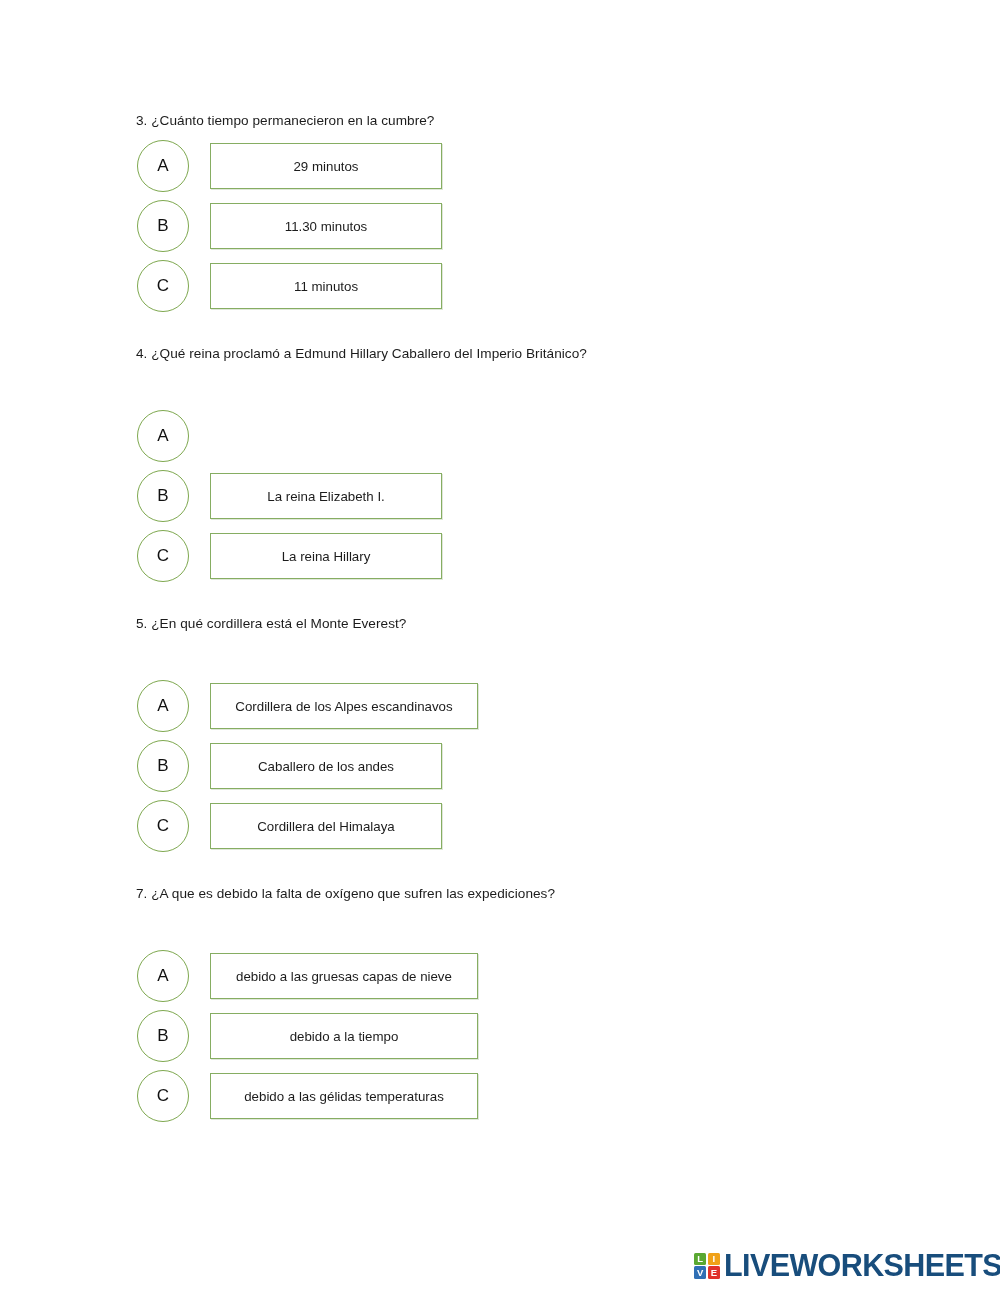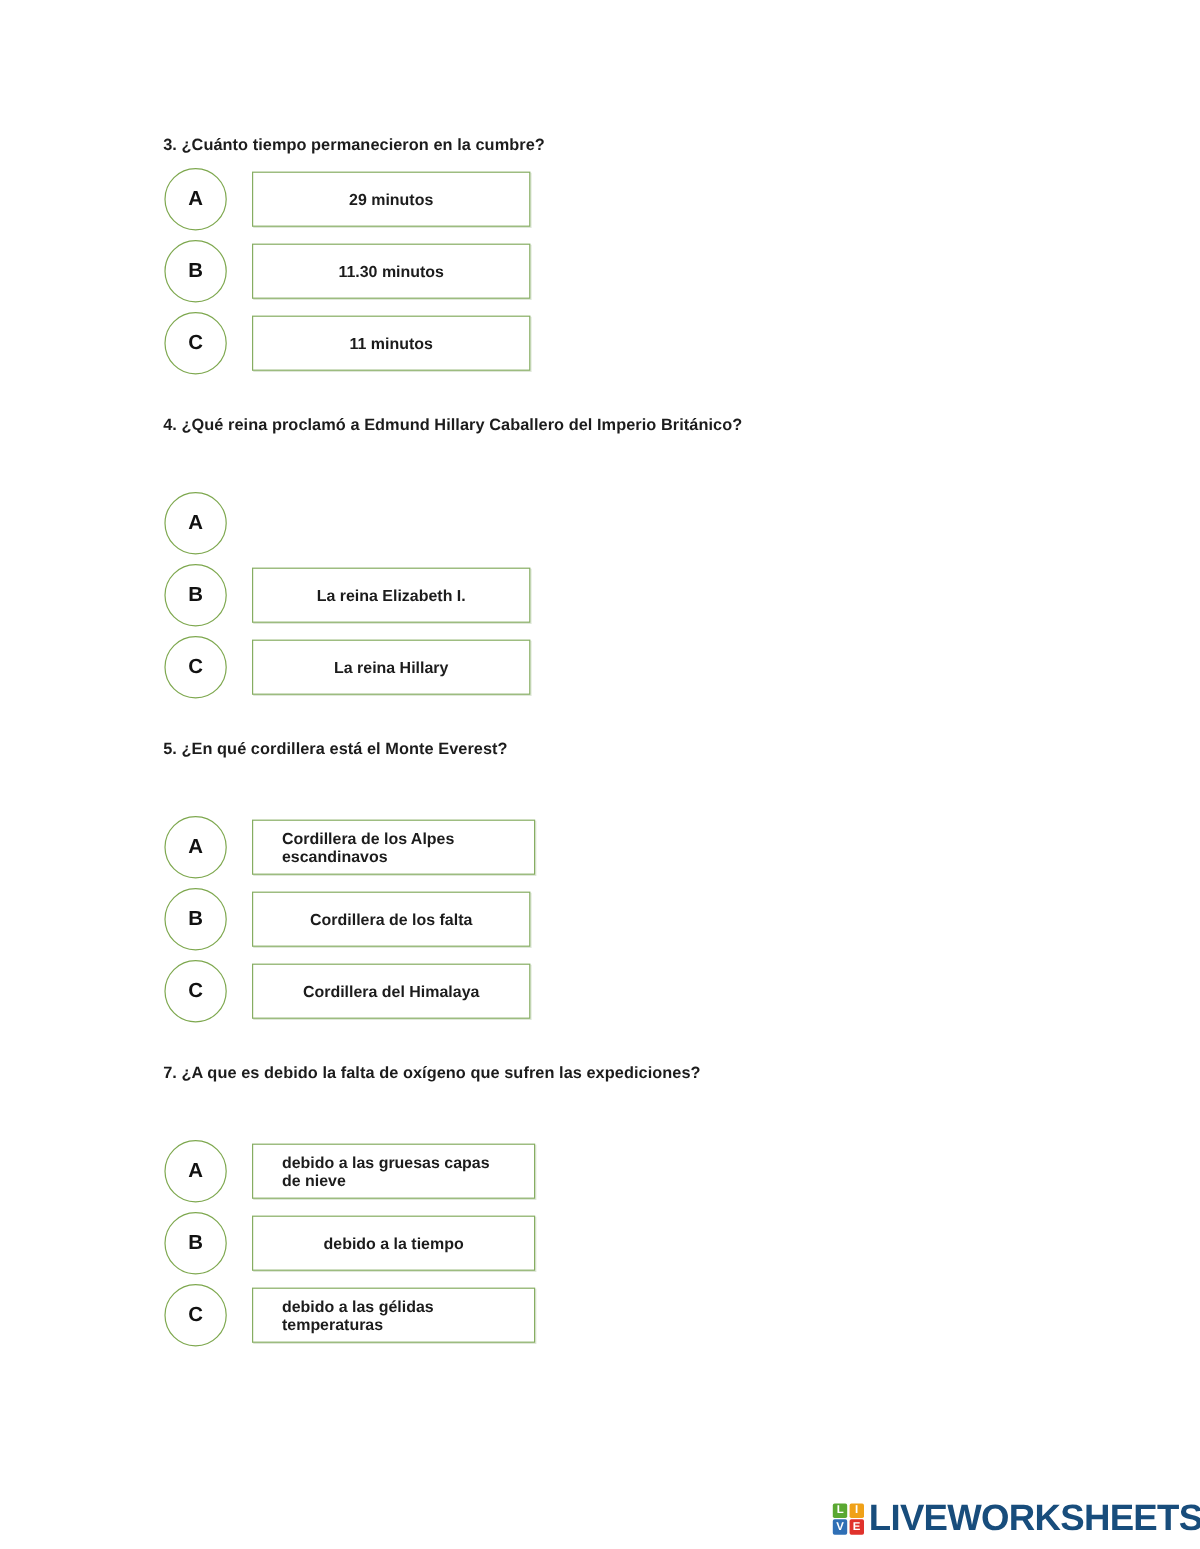--- a/index.html
+++ b/index.html
@@ -22,21 +22,20 @@
     width: 1000px;
     height: 1291px;
     background: #ffffff;
   }
 
   .worksheet {
     position: absolute;
     left: 136px;
     top: 112px;
     width: 820px;
-    font-weight: bold;
   }
 
   .question-block {
     margin-bottom: 0;
   }
 
   .question-text {
     font-size: 13.6px;
     line-height: 18px;
     color: #1c1c1c;
@@ -76,25 +75,25 @@
     margin-left: 21px;
     border: 1.5px solid #86ad62;
     background: #ffffff;
     display: flex;
     align-items: center;
     justify-content: center;
     box-sizing: border-box;
     font-size: 13.3px;
     color: #1c1c1c;
     box-shadow: 1px 1px 0 rgba(150, 175, 130, 0.30);
-    padding: 0 24px;
+    padding: 0 10px;
   }
 
   .w-narrow { width: 232px; }
-  .w-wide   { width: 236px; }
+  .w-wide   { width: 268px; }
 
   
   .gap-small  { height: 22px; }
 
   .qhead-spacer { height: 37px; }
 
   
   .logo {
     position: absolute;
     left: 694px;
@@ -194,21 +193,21 @@
       <div class="qhead-spacer"></div>
       <div class="options">
 
         <div class="option-row">
           <div class="option-circle">A</div>
           <div class="option-box w-wide">Cordillera de los Alpes escandinavos</div>
         </div>
 
         <div class="option-row">
           <div class="option-circle">B</div>
-          <div class="option-box w-narrow">Cordillera de los falta</div>
+          <div class="option-box w-narrow">Caballero de los andes</div>
         </div>
 
         <div class="option-row">
           <div class="option-circle">C</div>
           <div class="option-box w-narrow">Cordillera del Himalaya</div>
         </div>
 
       </div>
     </div>
 

